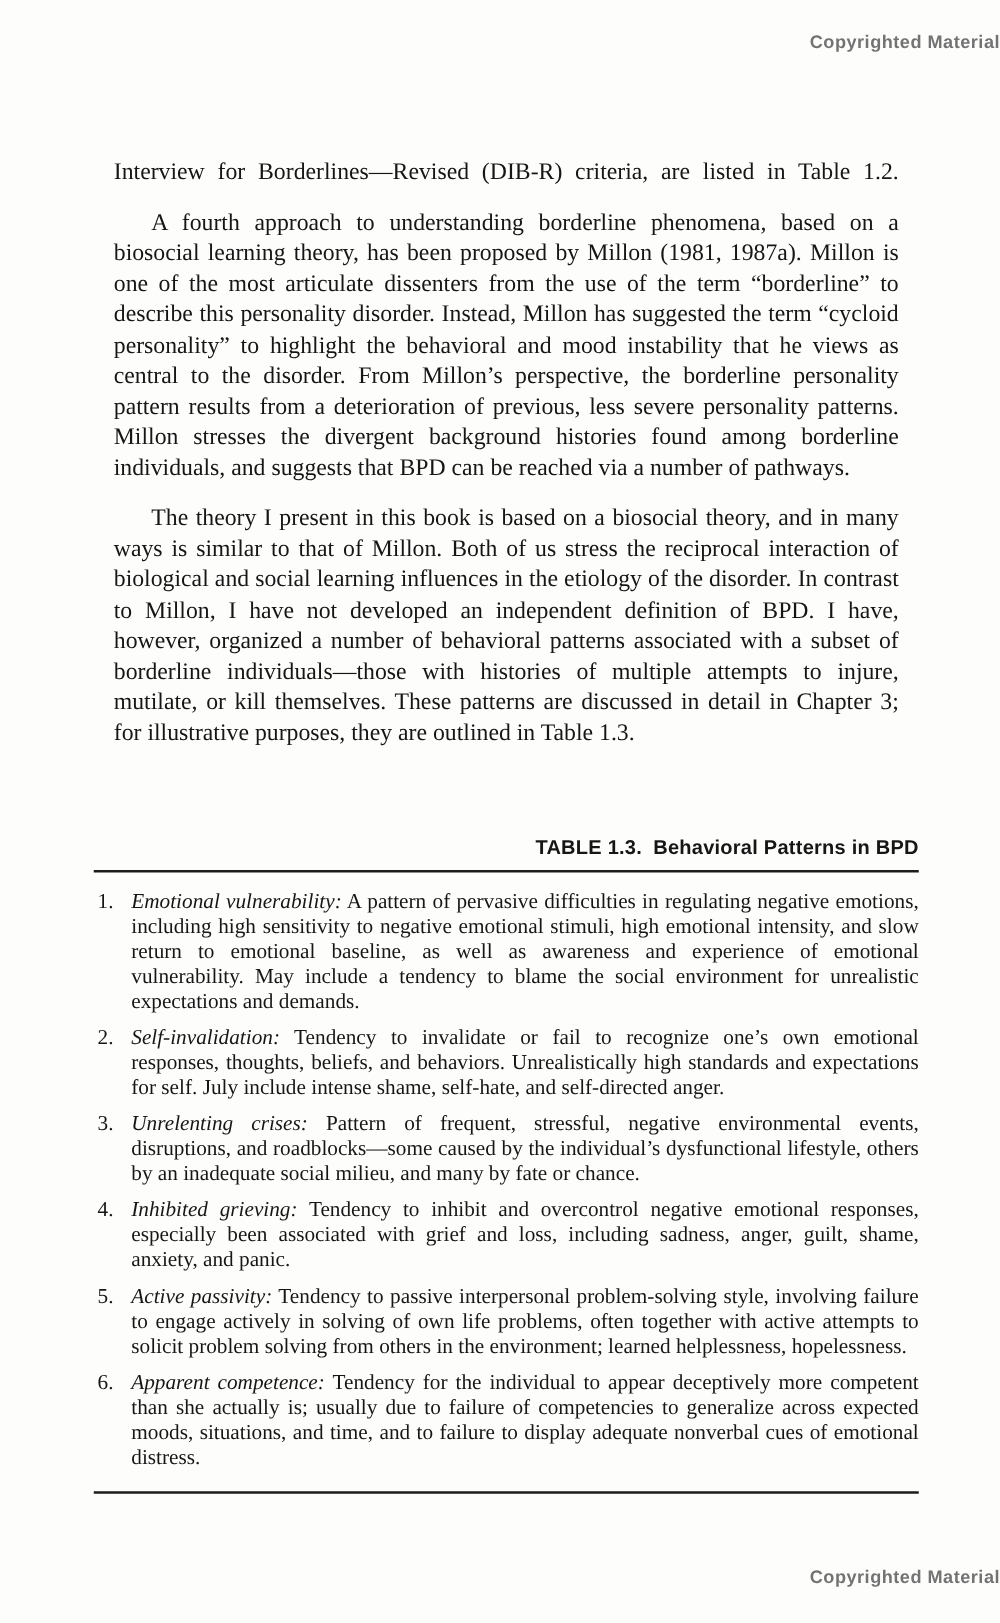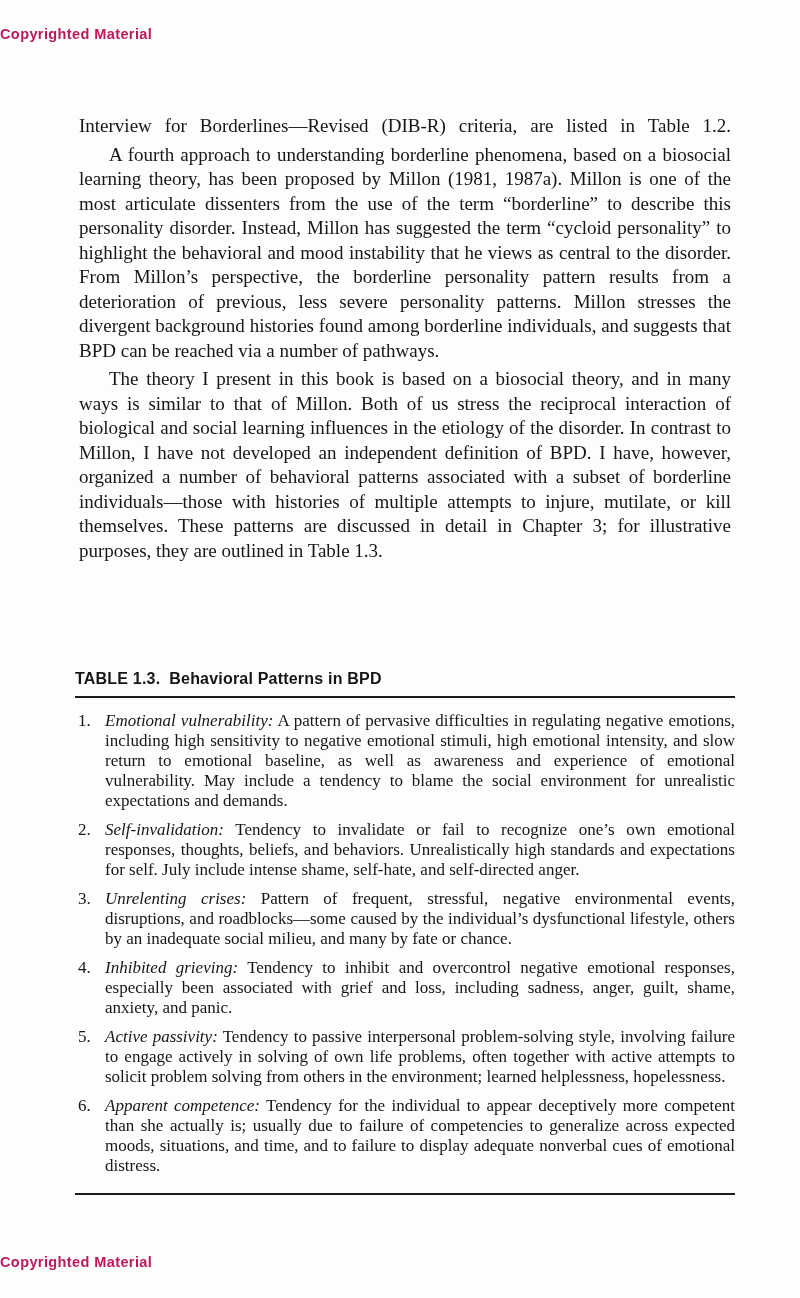--- a/index.html
+++ b/index.html
@@ -11,26 +11,26 @@
   .page {
     position: relative;
     width: 800px; height: 1298px;
     background: #fdfdfc;
     color: #161616;
     overflow: hidden;
   }
   .copyright {
     position: absolute;
     left: 0; width: 800px;
-    text-align: left;
+    text-align: right;
     font-family: "Liberation Sans", sans-serif;
     font-weight: 700;
     font-size: 14.5px;
     letter-spacing: 0.4px;
-    color: #be185d;
+    color: #737373;
   }
   .copyright.top { top: 26px; }
   .copyright.bottom { top: 1254px; }
 
   .running-head {
     position: absolute;
     top: 66px; left: 0; width: 800px; height: 20px;
   }
   .page-number {
     position: absolute;
@@ -50,30 +50,30 @@
     letter-spacing: 1.3px;
   }
 
   .body-text {
     position: absolute;
     top: 110px; left: 75px; width: 660px;
     font-size: 19px;
     line-height: 24.5px;
     text-align: justify;
   }
-  .body-text p { margin: 4px; }
+  .body-text p { margin: 16px; }
   .body-text p.indent { text-indent: 30px; }
   .body-text p.force-justify { text-align-last: justify; }
 
   .table-block {
     position: absolute;
     top: 670px; left: 75px; width: 660px;
   }
   .table-title {
-    text-align: left;
+    text-align: right;
     font-family: "Liberation Sans", sans-serif;
     font-weight: 700;
     font-size: 16px;
     letter-spacing: 0.2px;
     white-space: nowrap;
   }
   .table-title .t-label { margin-right: 9px; }
   .rule-top {
     margin-top: 8px;
     border: 0;

